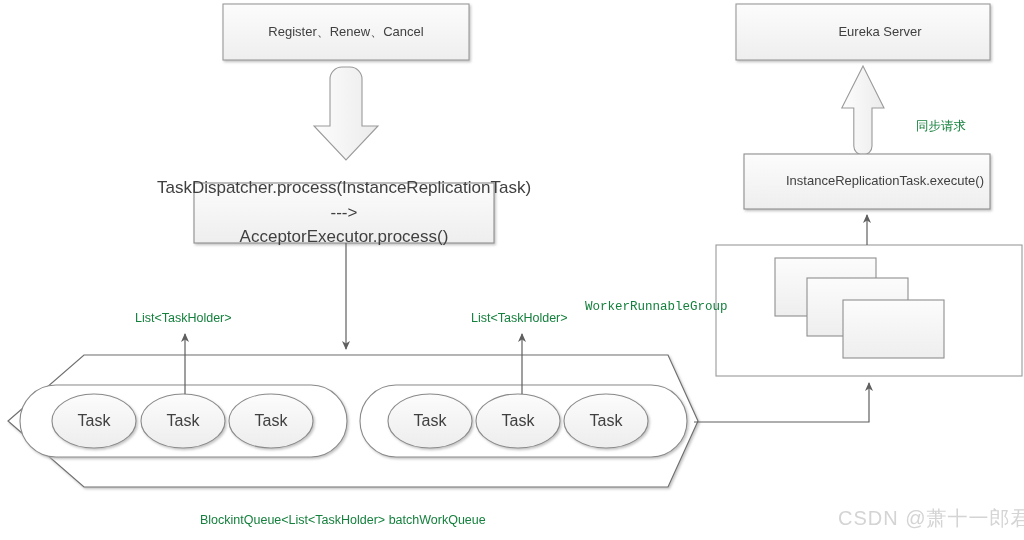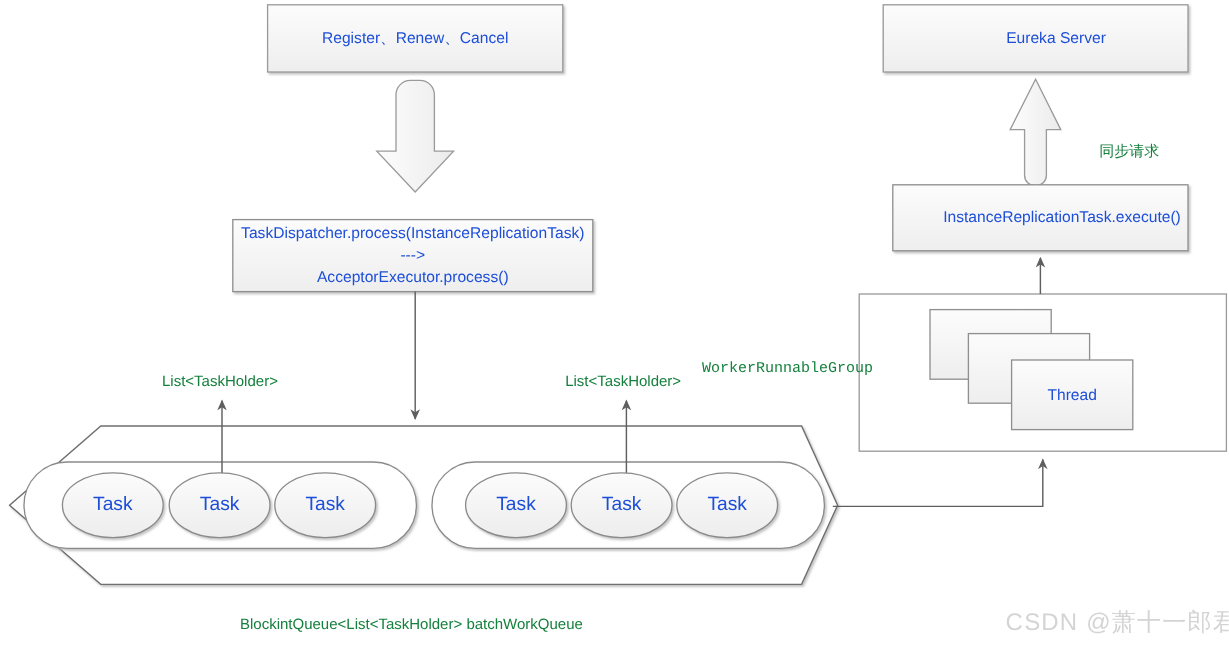--- a/index.html
+++ b/index.html
@@ -23,21 +23,21 @@
     top: 0;
     width: 1024px;
     height: 540px;
   }
   .node-label {
     position: absolute;
     display: flex;
     align-items: center;
     justify-content: center;
     text-align: center;
-    color: #1d4ed8;
+    color: #404040;
     font-size: 13px;
     line-height: 1.45;
     pointer-events: none;
     white-space: pre-line;
   }
   .free-label {
     position: absolute;
     color: #15803d;
     font-size: 12.5px;
     white-space: nowrap;
@@ -118,29 +118,28 @@
 
     <path d="M522,394 V334" fill="none" stroke="#5f5f5f" stroke-width="1.2" marker-end="url(#thinArrow)"></path>
 
     <path d="M694,422 H869 V383" fill="none" stroke="#5f5f5f" stroke-width="1.2" marker-end="url(#thinArrow)"></path>
 
     <path d="M867,245 V215" fill="none" stroke="#5f5f5f" stroke-width="1.2" marker-end="url(#thinArrow)"></path>
   </svg>
 
   <div class="node-label" style="left:223px; top:4px; width:246px; height:56px;">Register、Renew、Cancel</div>
 
-  <div class="node-label" style="left:194px; top:183px; width:300px; height:60px; font-size:13px;">TaskDispatcher.process(InstanceReplicationTask)
+  <div class="node-label" style="left:194px; top:183px; width:300px; height:60px; font-size:17px;">TaskDispatcher.process(InstanceReplicationTask)
 ---&gt;
 AcceptorExecutor.process()</div>
 
   <div class="node-label" style="left:736px; top:4px; width:288px; height:56px;">Eureka Server</div>
 
   <div class="node-label" style="left:744px; top:154px; width:282px; height:55px;">InstanceReplicationTask.execute()</div>
 
-  <div class="node-label" style="left:843px; top:300px; width:101px; height:58px;">Thread</div>
 
   <div class="free-label" style="left:916px; top:118px;">同步请求</div>
 
 
   <div class="free-label" style="left:135px; top:311px;">List&lt;TaskHolder&gt;</div>
 
   <div class="free-label" style="left:471px; top:311px;">List&lt;TaskHolder&gt;</div>
 
   <div class="free-label" style="left:585px; top:300px;font-family:Liberation Mono, monospace;">WorkerRunnableGroup</div>
 

